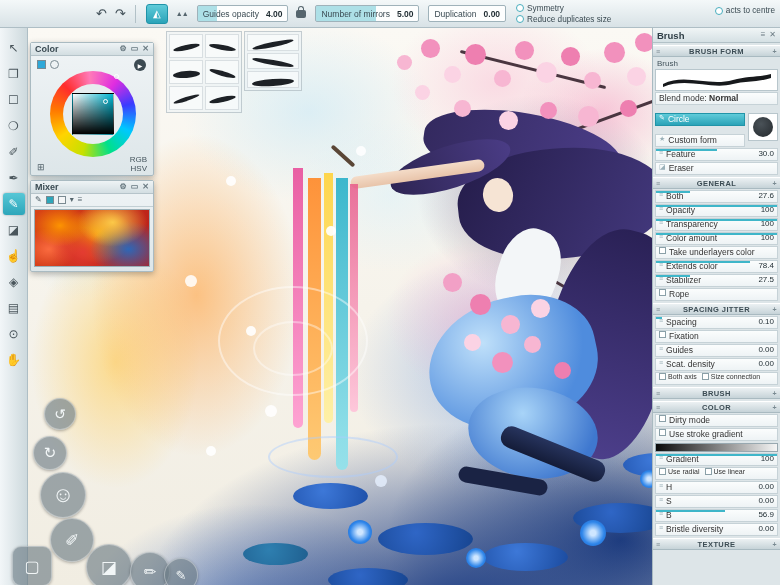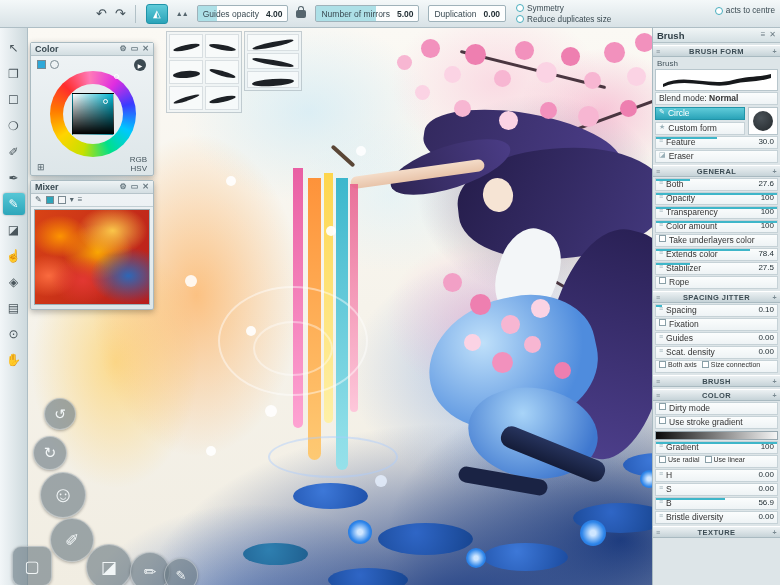--- a/index.html
+++ b/index.html
@@ -124,21 +124,21 @@
 .scell{background:rgba(252,253,253,.6);position:relative;overflow:hidden;border:1px solid rgba(160,172,180,.35)}
 .scell i{position:absolute;left:8%;top:45%;width:84%;height:5px;background:#1d2126;border-radius:50%;transform:rotate(-12deg)}
 .scell:nth-child(2) i{transform:rotate(10deg)}
 .scell:nth-child(3) i{transform:rotate(-4deg);height:7px}
 .scell:nth-child(4) i{transform:rotate(16deg)}
 .scell:nth-child(5) i{transform:rotate(-18deg);height:4px}
 
 
 .fpanel{position:absolute;z-index:21;background:linear-gradient(#f0f4f6,#dde6e9);border:1px solid #a9bac1;border-radius:2px;box-shadow:0 2px 6px rgba(0,0,0,.28)}
 #colorpanel{left:30px;top:42px;width:124px;height:134px}
-#mixerpanel{left:30px;top:180px;width:124px;height:130px}
+#mixerpanel{left:30px;top:180px;width:124px;height:92px}
 .ptitle{height:13px;display:flex;align-items:center;padding:0 4px;font-size:9px;font-weight:bold;color:#3a4a52;
  background:linear-gradient(#eef3f5,#d3dee2);border-bottom:1px solid #b6c4ca}
 .ptitle .sp{flex:1}
 .pico{font-size:8px;color:#6a7a82;margin-left:4px;cursor:pointer;line-height:1}
 .cswatch{position:absolute;left:6px;top:17px;width:9px;height:9px;background:#2fa8d8;border:1px solid #7a8a92}
 .cring{position:absolute;left:19px;top:17px;width:9px;height:9px;border:1px solid #7a8a92;border-radius:50%}
 .pplay{position:absolute;right:7px;top:16px;width:12px;height:12px;border-radius:50%;background:#3c4a52;color:#fff;font-size:6px;display:flex;align-items:center;justify-content:center;cursor:pointer}
 .wheel{position:absolute;left:19px;top:28px;width:86px;height:86px;border-radius:50%;
  background:conic-gradient(from -45deg,#ff2d2d,#ff7ab8,#e02de0,#3b3bff,#00c8ff,#00e08a,#c8e000,#ffd400,#ff7a00,#ff2d2d)}
 .wheel::after{content:'';position:absolute;left:13px;top:13px;width:60px;height:60px;border-radius:50%;background:#e7edef}
@@ -182,21 +182,21 @@
 .row .grip.w{color:#fff}
 .row .fillbar{position:absolute;left:0;top:0;height:2px;background:#3fb6c9}
 .row.sel{background:linear-gradient(#5fcbd9,#2aa3b8);border-color:#2194a8;color:#fff}
 .row.two{gap:2px;font-size:7px}
 .row .lbl2{font-size:7px;margin-right:3px;white-space:nowrap}
 .cbx{width:7px;height:7px;border:1px solid #8aa0a8;background:#fff;flex:none;cursor:pointer}
 .gradbar{height:9px;margin:2px 2px 0;border:1px solid #98a8b0;background:linear-gradient(90deg,#0a0a0a,#f5f5f5);cursor:pointer}
 .bf-label{margin:2px 0 0 4px;font-size:8px;color:#44545c}
 .bf-preview{height:22px;margin:1px 2px 0;background:#fff;border:1px solid #b8c6cc;display:flex;align-items:center;justify-content:center;cursor:pointer}
 .bf-list{position:relative;margin:1px 2px 0;padding-right:33px}
-.bf-list .row{margin:2px 0 1px 0}
+.bf-list .row{margin:8px 0 1px 0}
 .tip-preview{position:absolute;right:0;top:0;width:30px;height:28px;background:#fff;border:1px solid #b8c6cc;display:flex;align-items:center;justify-content:center;cursor:pointer}
 .tip-circle{width:20px;height:20px;border-radius:50%;background:radial-gradient(circle at 40% 35%,#4a5258,#23282c)}
 </style>
 </head>
 <body>
 
 <div id="canvas">
   <div class="shape" id="branch1"></div>
   <div class="shape" id="branch2"></div>
   <div class="shape" id="branch3"></div>

